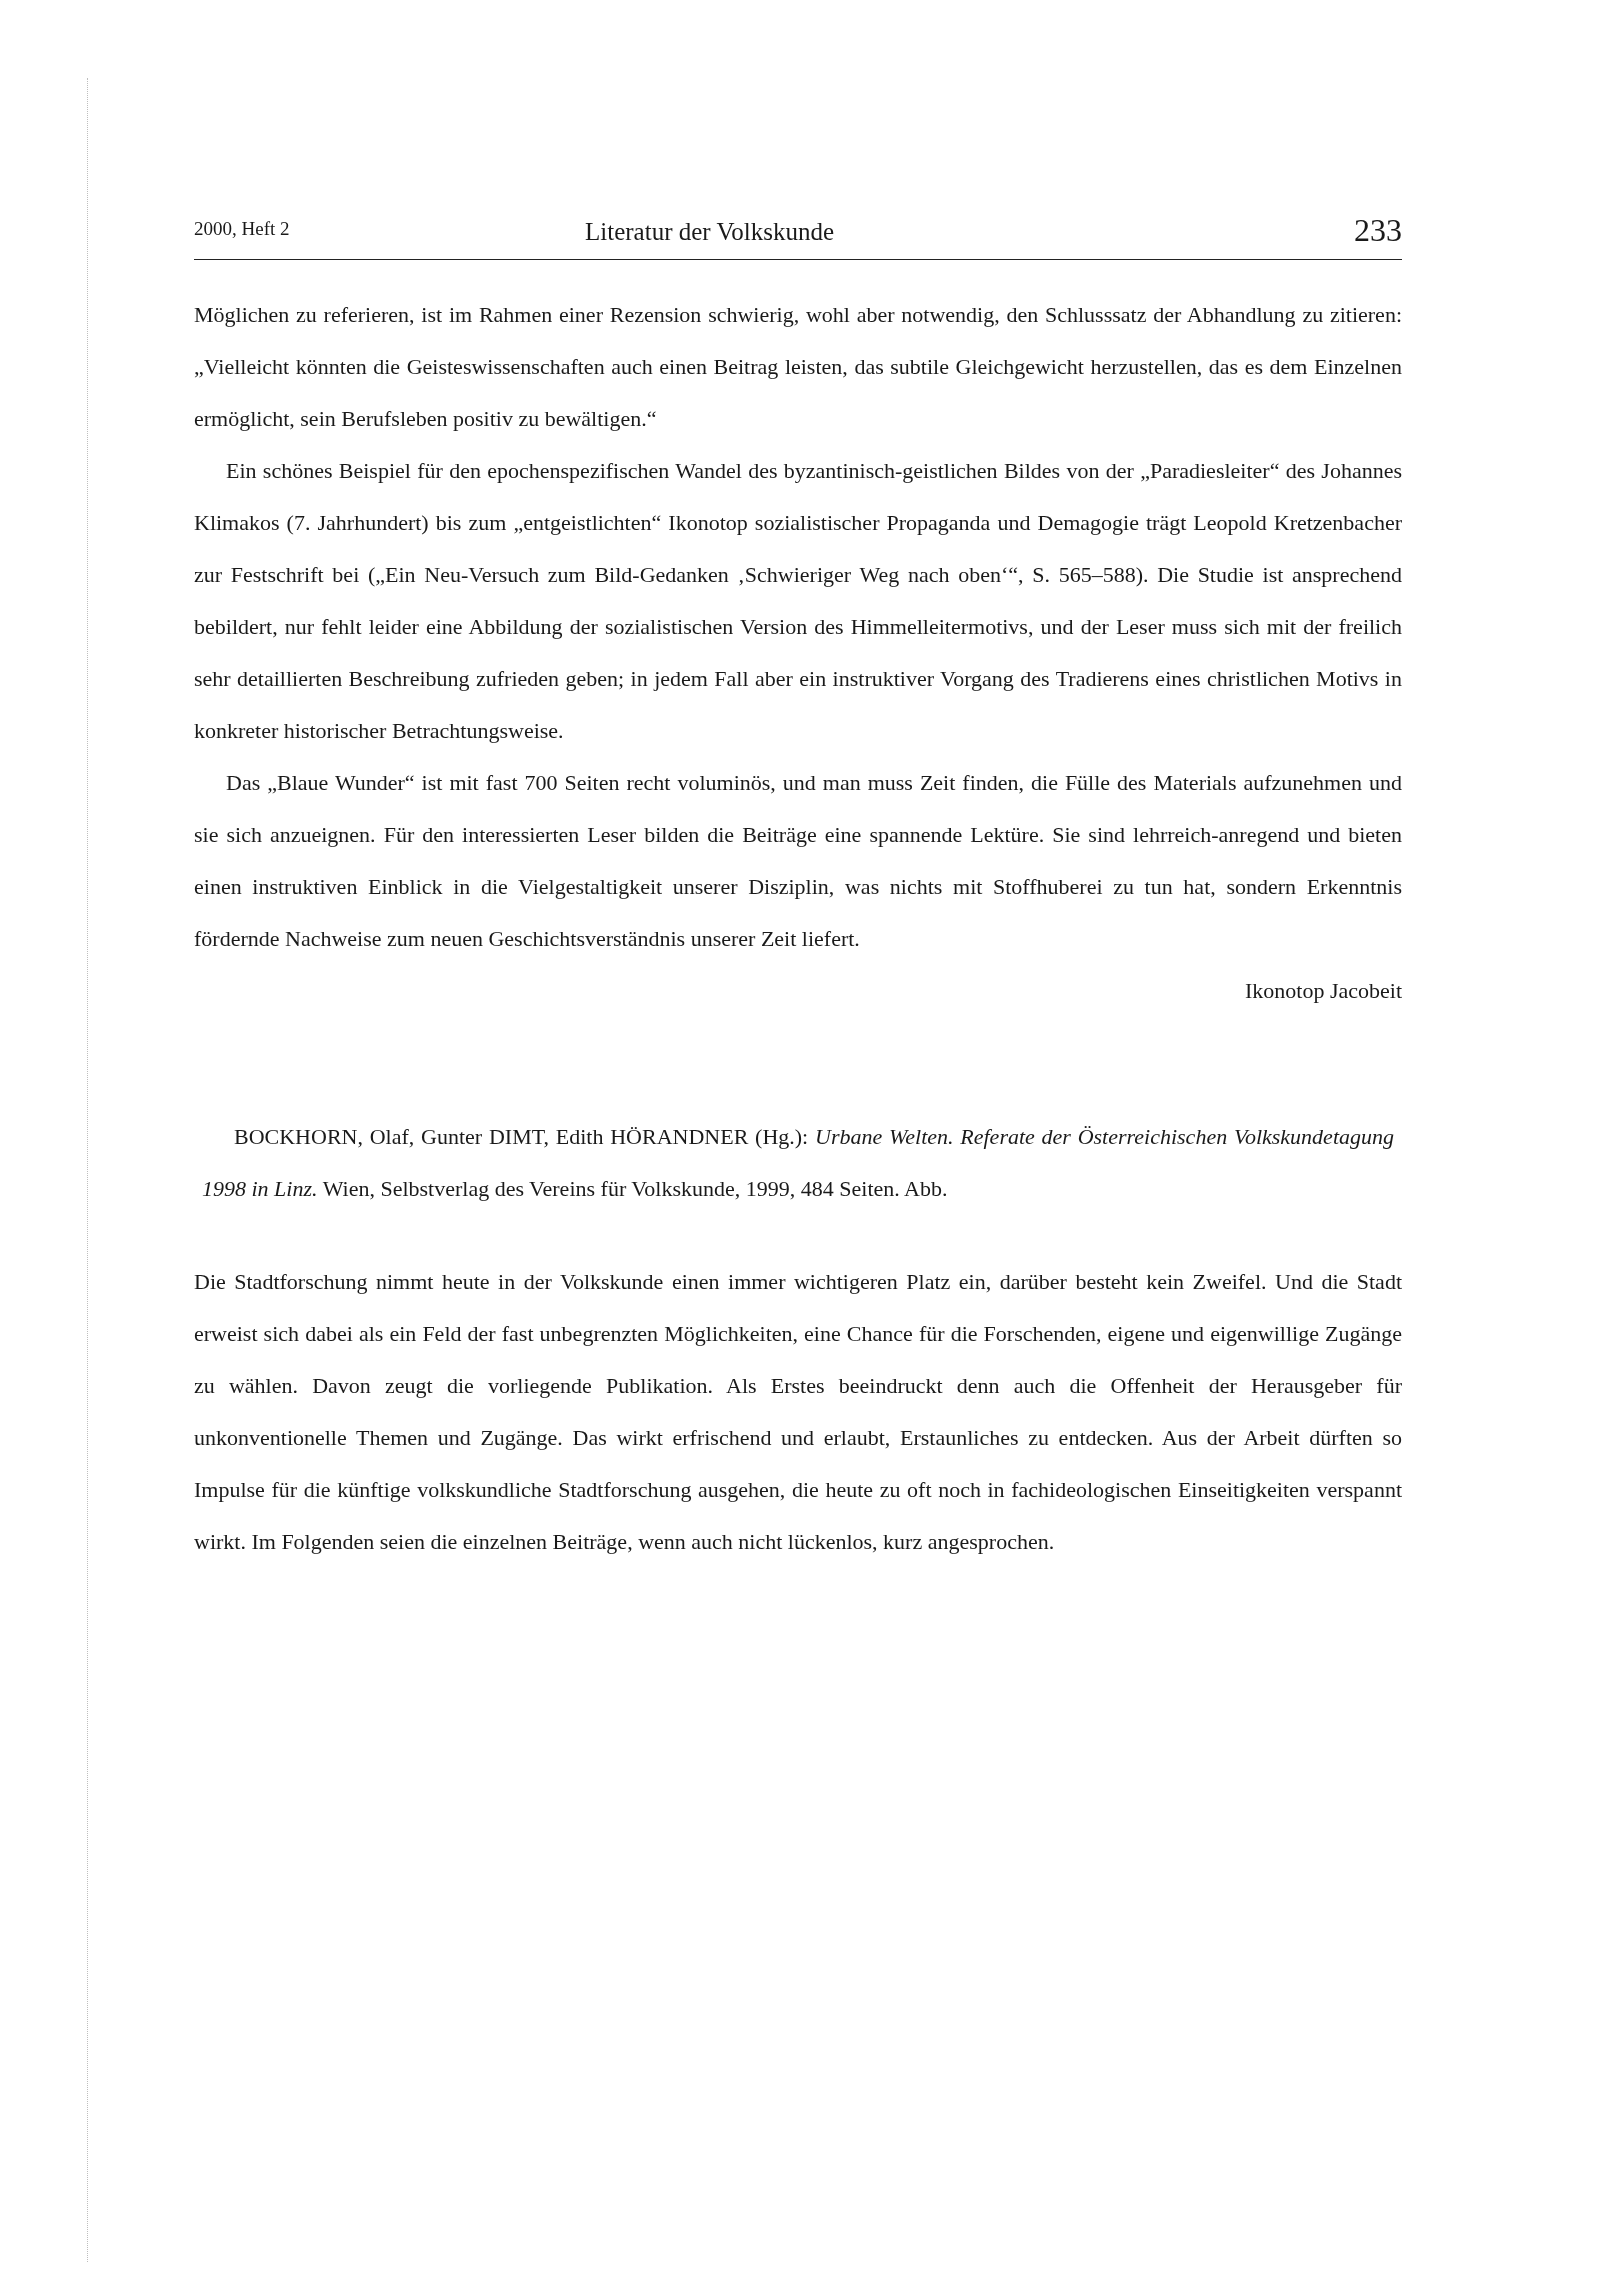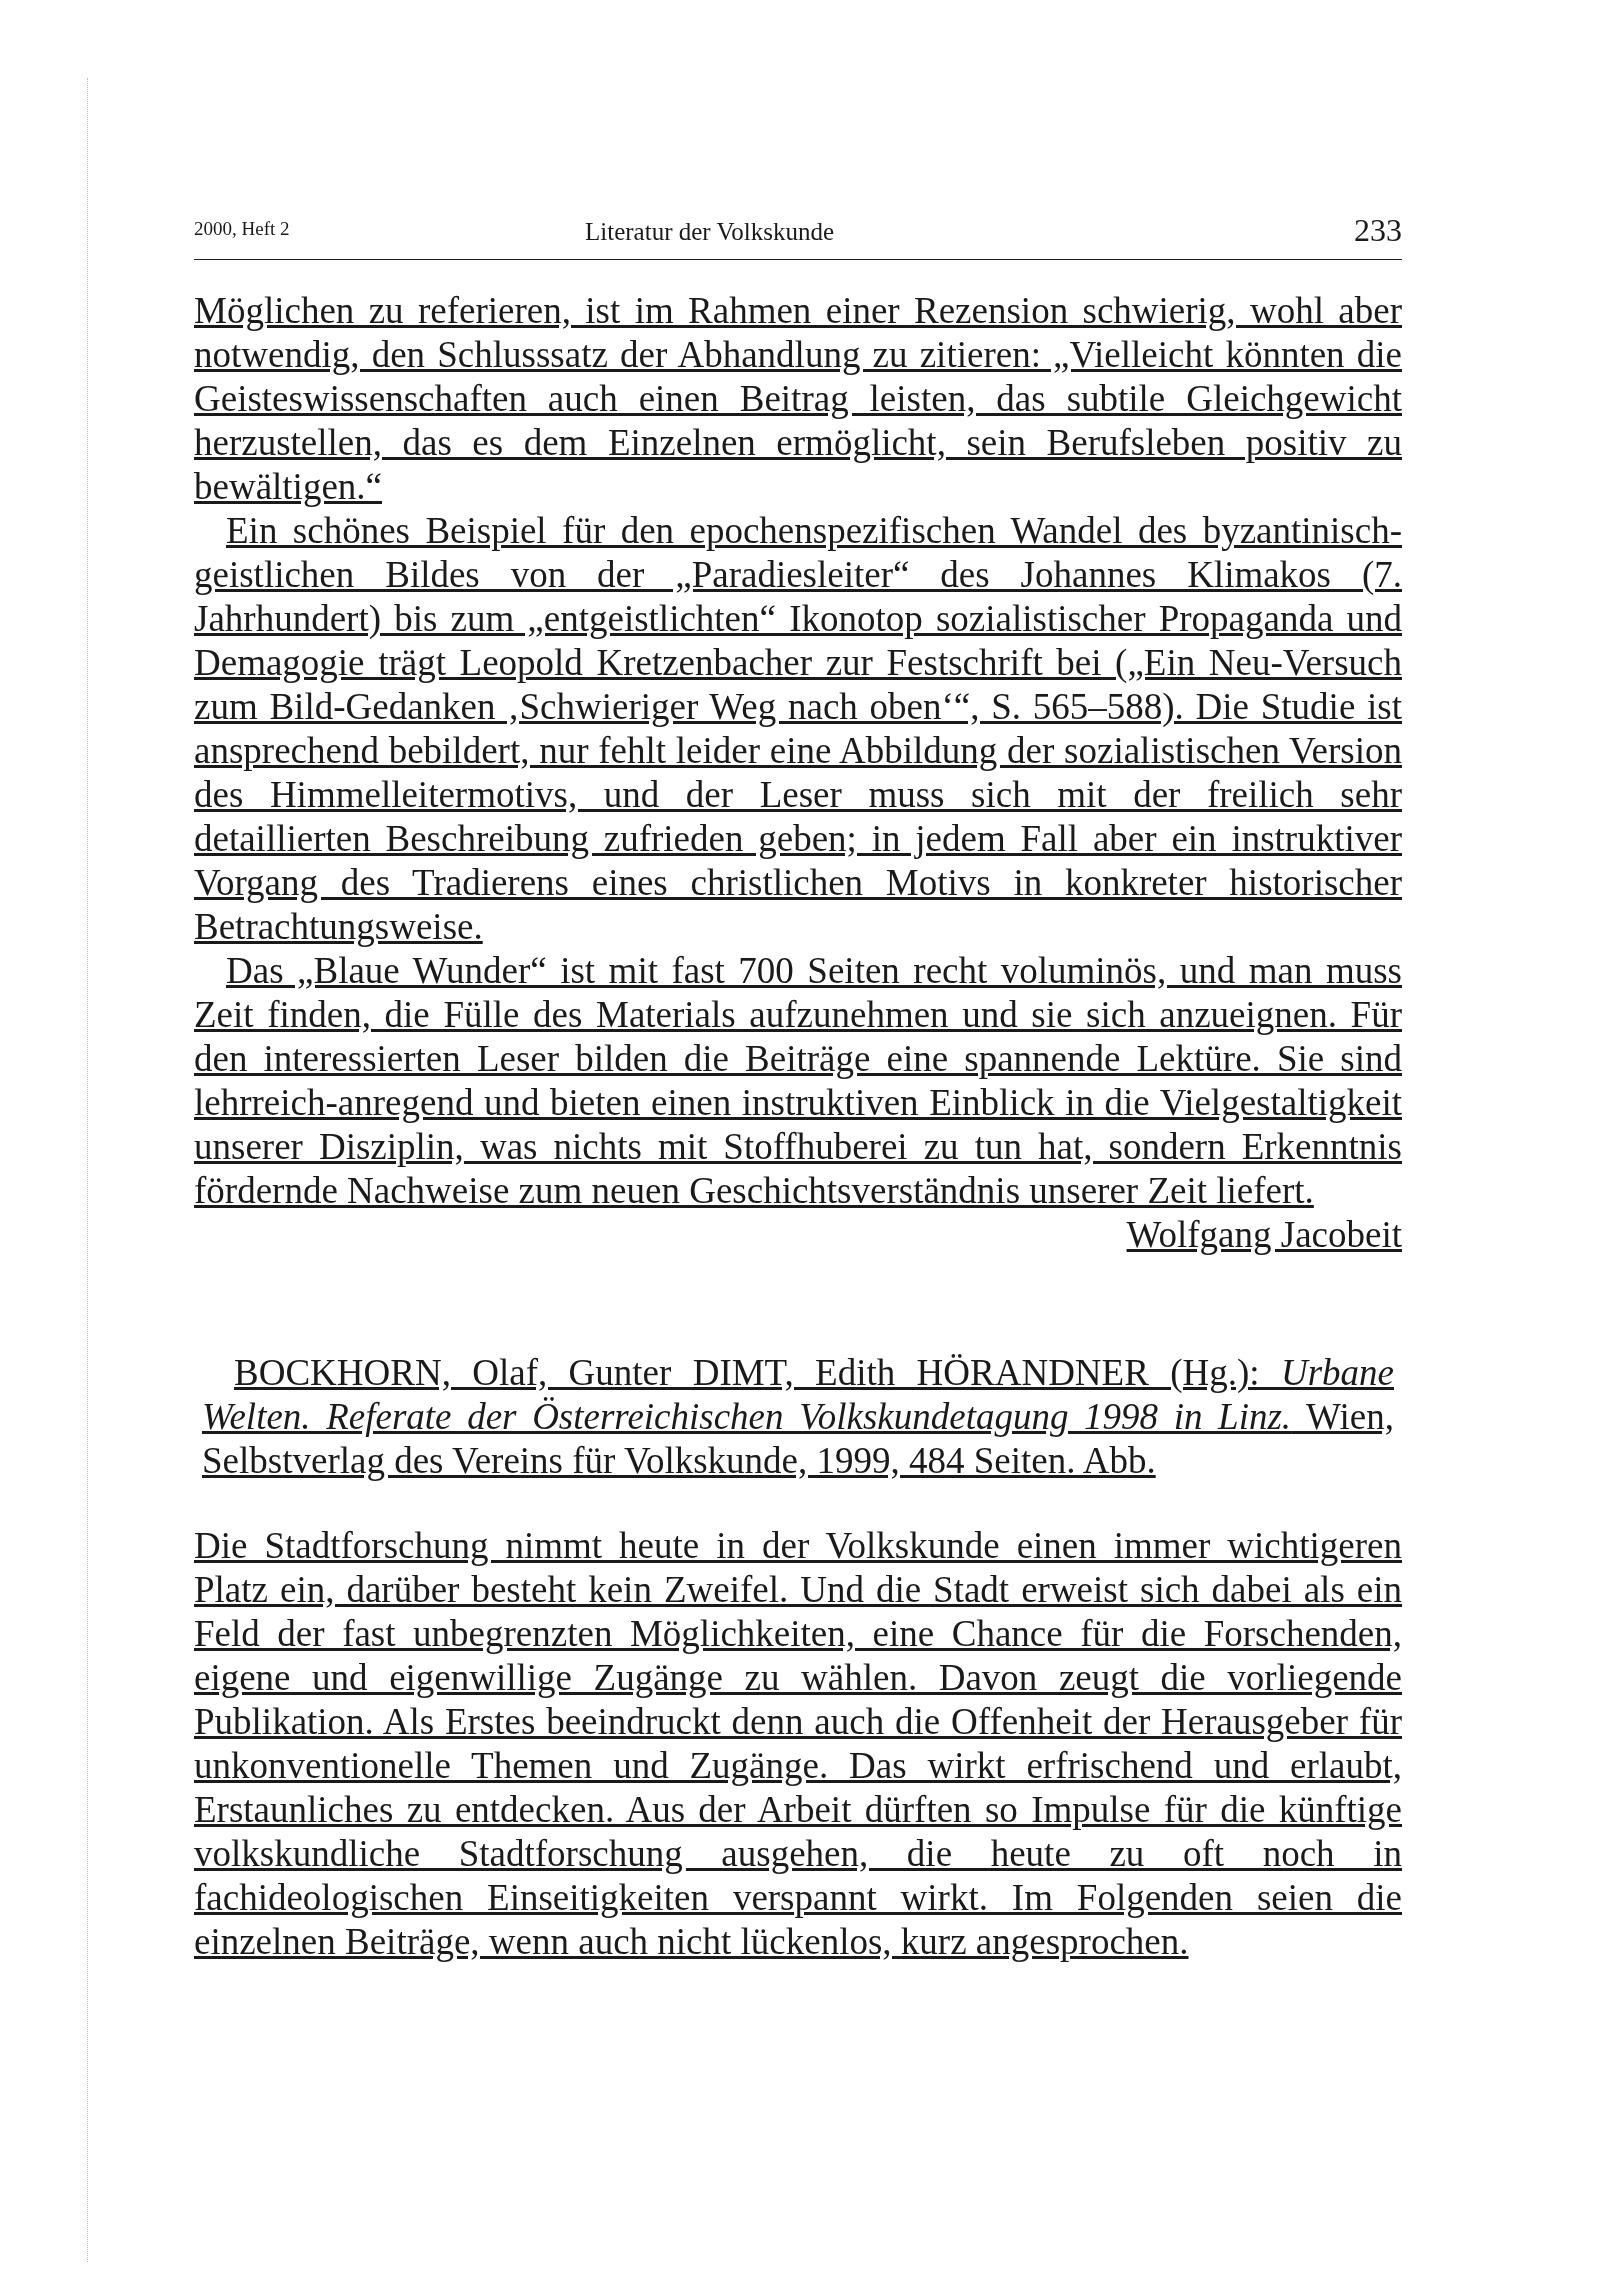--- a/index.html
+++ b/index.html
@@ -48,25 +48,24 @@
     text-align: center;
   }
   .rh-right {
     position: absolute;
     right: 0;
     top: 9.7px;
     font-size: 32px;
     margin-left: 44px;
   }
   .body-text {
-    font-size: 37px;
-    line-height: 44px;
+    font-size: 22px;
+    line-height: 52px;
     text-align: justify;
     hyphens: manual;
-    text-decoration: underline;
   }
   .body-text p {
     margin: 0;
   }
   .block1 {
     margin-top: 29px;
   }
   .indent {
     text-indent: 32px;
   }
@@ -97,21 +96,21 @@
   <div class="running-head">
     <span class="rh-left">2000, Heft 2</span>
     <span class="rh-center">Literatur der Volkskunde</span>
     <span class="rh-right">233</span>
   </div>
 
   <div class="body-text block1">
     <p>Möglichen zu referieren, ist im Rahmen einer Rezension schwierig, wohl aber notwendig, den Schlusssatz der Abhandlung zu zitieren: „Vielleicht könnten die Geisteswissenschaften auch einen Beitrag leisten, das subtile Gleichgewicht herzustellen, das es dem Einzelnen ermöglicht, sein Berufs­leben positiv zu bewältigen.“</p>
     <p class="indent">Ein schönes Beispiel für den epochenspezifischen Wandel des byzanti­nisch-geistlichen Bildes von der „Paradiesleiter“ des Johannes Klimakos (7. Jahrhundert) bis zum „entgeistlichten“ Ikonotop sozialistischer Propa­ganda und Demagogie trägt Leopold Kretzenbacher zur Festschrift bei („Ein Neu-Versuch zum Bild-Gedanken ‚Schwieriger Weg nach oben‘“, S. 565–588). Die Studie ist ansprechend bebildert, nur fehlt leider eine Abbildung der sozialistischen Version des Himmelleitermotivs, und der Leser muss sich mit der freilich sehr detaillierten Beschreibung zufrieden geben; in jedem Fall aber ein instruktiver Vorgang des Tradierens eines christlichen Motivs in konkreter historischer Betrachtungsweise.</p>
     <p class="indent">Das „Blaue Wunder“ ist mit fast 700 Seiten recht voluminös, und man muss Zeit finden, die Fülle des Materials aufzunehmen und sie sich anzu­eignen. Für den interessierten Leser bilden die Beiträge eine spannende Lektüre. Sie sind lehrreich-anregend und bieten einen instruktiven Einblick in die Vielgestaltigkeit unserer Disziplin, was nichts mit Stoffhuberei zu tun hat, sondern Erkenntnis fördernde Nachweise zum neuen Geschichtsver­ständnis unserer Zeit liefert.</p>
-    <p class="signature">Wolfgang Jacobeit</p>
+    <p class="signature">Ikonotop Jacobeit</p>
   </div>
 
   <div class="body-text review-head">
     <p class="indent"><span>BOCKHORN, Olaf, Gunter DIMT, Edith HÖRANDNER (Hg.): </span><span class="it">Urbane Welten. Referate der Österreichischen Volkskundetagung 1998 in Linz.</span><span> Wien, Selbstverlag des Vereins für Volkskunde, 1999, 484 Seiten. Abb.</span></p>
   </div>
 
   <div class="body-text review-body">
     <p>Die Stadtforschung nimmt heute in der Volkskunde einen immer wichtigeren Platz ein, darüber besteht kein Zweifel. Und die Stadt erweist sich dabei als ein Feld der fast unbegrenzten Möglichkeiten, eine Chance für die Forschen­den, eigene und eigenwillige Zugänge zu wählen. Davon zeugt die vorlie­gende Publikation. Als Erstes beeindruckt denn auch die Offenheit der Herausgeber für unkonventionelle Themen und Zugänge. Das wirkt erfri­schend und erlaubt, Erstaunliches zu entdecken. Aus der Arbeit dürften so Impulse für die künftige volkskundliche Stadtforschung ausgehen, die heute zu oft noch in fachideologischen Einseitigkeiten verspannt wirkt. Im Fol­genden seien die einzelnen Beiträge, wenn auch nicht lückenlos, kurz angesprochen.</p>
   </div>
 

